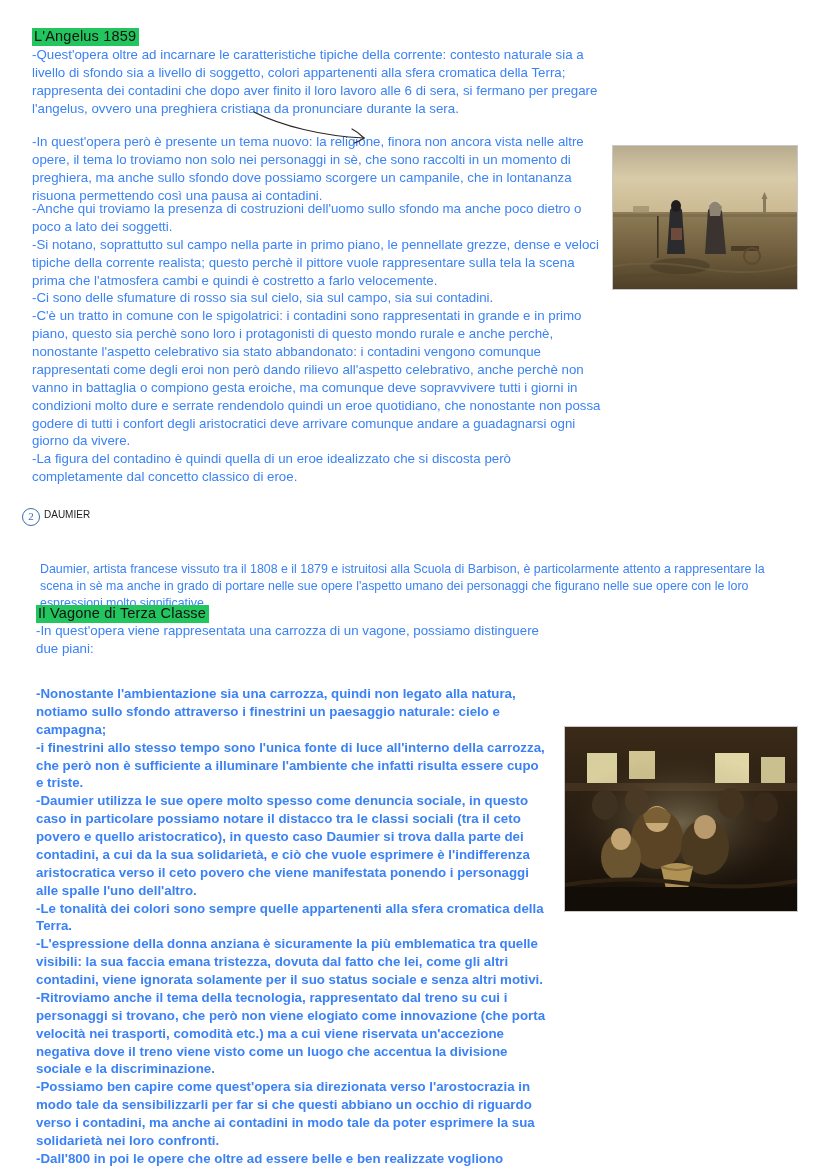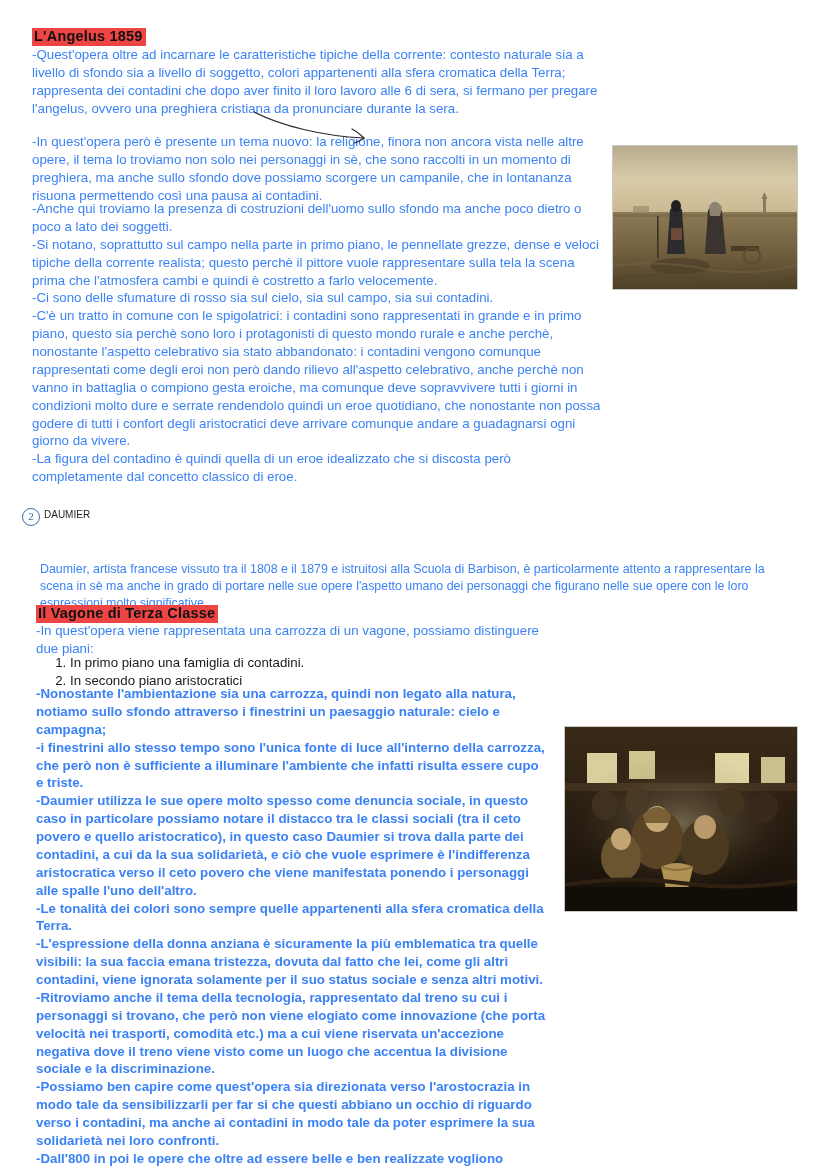--- a/index.html
+++ b/index.html
@@ -16,27 +16,27 @@
     overflow: hidden;
   }
   .page {
     position: absolute;
     inset: 0;
     background: #fff;
   }
 
   
   .heading {
-    font-weight: bold;
+    font-weight: normal;
     font-size: 14.5px;
     letter-spacing: 0.2px;
     color: #111;
     display: inline-block;
     padding: 1px 3px 2px 2px;
-    background: #ef4444;
+    background: #22c55e;
     line-height: 1.05;
   }
 
   
   .body-text {
     font-size: 13.3px;
     line-height: 1.345;
     color: #3b82f6;
     text-align: left;
   }
@@ -229,26 +229,20 @@
   </div>
 
   <div id="daumier-marker">2</div>
   <div id="daumier-title">DAUMIER</div>
   <div id="daumier-body" class="body-text" style="font-size:12.4px;">Daumier, artista francese vissuto tra il 1808 e il 1879 e istruitosi alla Scuola di Barbison, è particolarmente attento a rappresentare la scena in sè ma anche in grado di portare nelle sue opere l'aspetto umano dei personaggi che figurano nelle sue opere con le loro espressioni molto significative.</div>
 
   <div id="vagone-heading" class="heading">Il Vagone di Terza Classe</div>
 
   <div id="vagone-body-1" class="body-text">-In quest'opera viene rappresentata una carrozza di un vagone, possiamo distinguere due piani:</div>
 
-  <div id="vagone-list">
-    <ol>
-      <li>In primo piano una famiglia di contadini.</li>
-      <li>In secondo piano aristocratici</li>
-    </ol>
-  </div>
 
   <div id="vagone-body-2" class="body-text" style="white-space: pre-line; font-weight: bold;">-Nonostante l'ambientazione sia una carrozza, quindi non legato alla natura, notiamo sullo sfondo attraverso i finestrini un paesaggio naturale: cielo e campagna;
 -i finestrini allo stesso tempo sono l'unica fonte di luce all'interno della carrozza, che però non è sufficiente a illuminare l'ambiente che infatti risulta essere cupo e triste.
 -Daumier utilizza le sue opere molto spesso come denuncia sociale, in questo caso in particolare possiamo notare il distacco tra le classi sociali (tra il ceto povero e quello aristocratico), in questo caso Daumier si trova dalla parte dei contadini, a cui da la sua solidarietà, e ciò che vuole esprimere è l'indifferenza aristocratica verso il ceto povero che viene manifestata ponendo i personaggi alle spalle l'uno dell'altro.
 -Le tonalità dei colori sono sempre quelle appartenenti alla sfera cromatica della Terra.
 -L'espressione della donna anziana è sicuramente la più emblematica tra quelle visibili: la sua faccia emana tristezza, dovuta dal fatto che lei, come gli altri contadini, viene ignorata solamente per il suo status sociale e senza altri motivi.
 -Ritroviamo anche il tema della tecnologia, rappresentato dal treno su cui i personaggi si trovano, che però non viene elogiato come innovazione (che porta velocità nei trasporti, comodità etc.) ma a cui viene riservata un'accezione negativa dove il treno viene visto come un luogo che accentua la divisione sociale e la discriminazione.
 -Possiamo ben capire come quest'opera sia direzionata verso l'arostocrazia in modo tale da sensibilizzarli per far si che questi abbiano un occhio di riguardo verso i contadini, ma anche ai contadini in modo tale da poter esprimere la sua solidarietà nei loro confronti.
 -Dall'800 in poi le opere che oltre ad essere belle e ben realizzate vogliono mandare un messaggio sociale o politico prenderanno sempre più piede</div>
 

